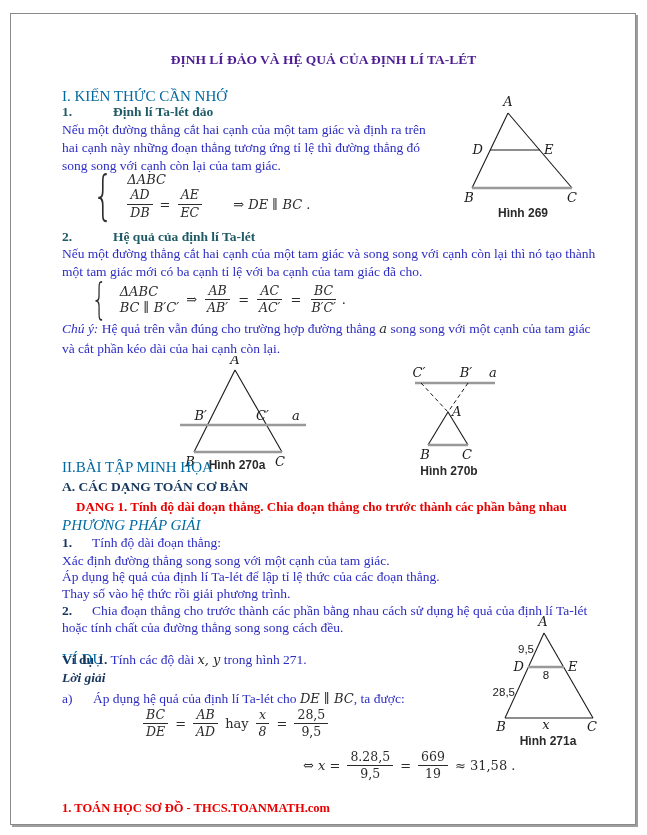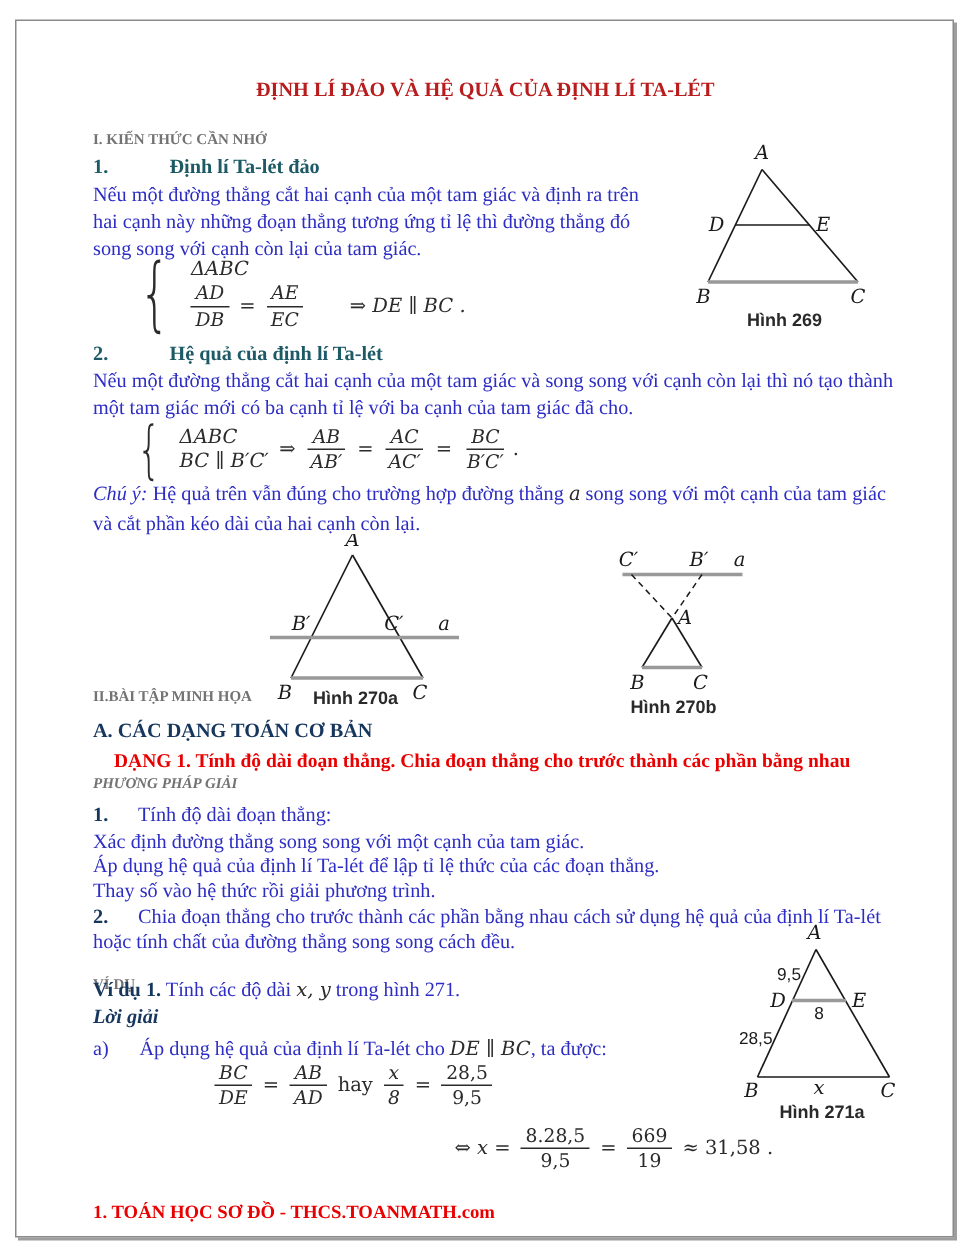--- a/index.html
+++ b/index.html
@@ -4,22 +4,22 @@
 <style>
   html,body{margin:0;padding:0;}
   body{
     width:647px;height:835px;position:relative;background:#ffffff;
     font-family:"Liberation Serif","DejaVu Serif",serif;color:#2d2dc4;
     overflow:hidden;
   }
   .abs{position:absolute;white-space:nowrap;}
   .frame{position:absolute;left:10px;top:13px;width:624px;height:810px;
          border:1px solid #8a8a8a;box-shadow:2px 2px 0 #9e9e9e;background:#fff;}
-  .title{left:0;width:647px;text-align:center;font-weight:bold;color:#b91c1c;font-size:13.5px;}
-  .h-green{color:#737373;font-weight:bold;font-size:10px;}
+  .title{left:0;width:647px;text-align:center;font-weight:bold;color:#4c1d95;font-size:13.5px;}
+  .h-green{color:#0369a1;font-weight:normal;font-size:15px;}
   .h-green.it{font-style:italic;}
   .h-item{color:#1d5a66;font-weight:bold;font-size:13.5px;}
   .h-navy{color:#17365d;font-weight:bold;font-size:13.5px;}
   .h-red{color:#e90000;font-weight:bold;font-size:13px;}
   .line{font-size:13.5px;}
   .it{font-style:italic;}
   .tab1{display:inline-block;width:51px;}
   .tab2{display:inline-block;width:30px;}
   .tab3{display:inline-block;width:31px;}
   .math{font-family:"DejaVu Serif",serif;color:#2b2b2b;font-size:13px;}

